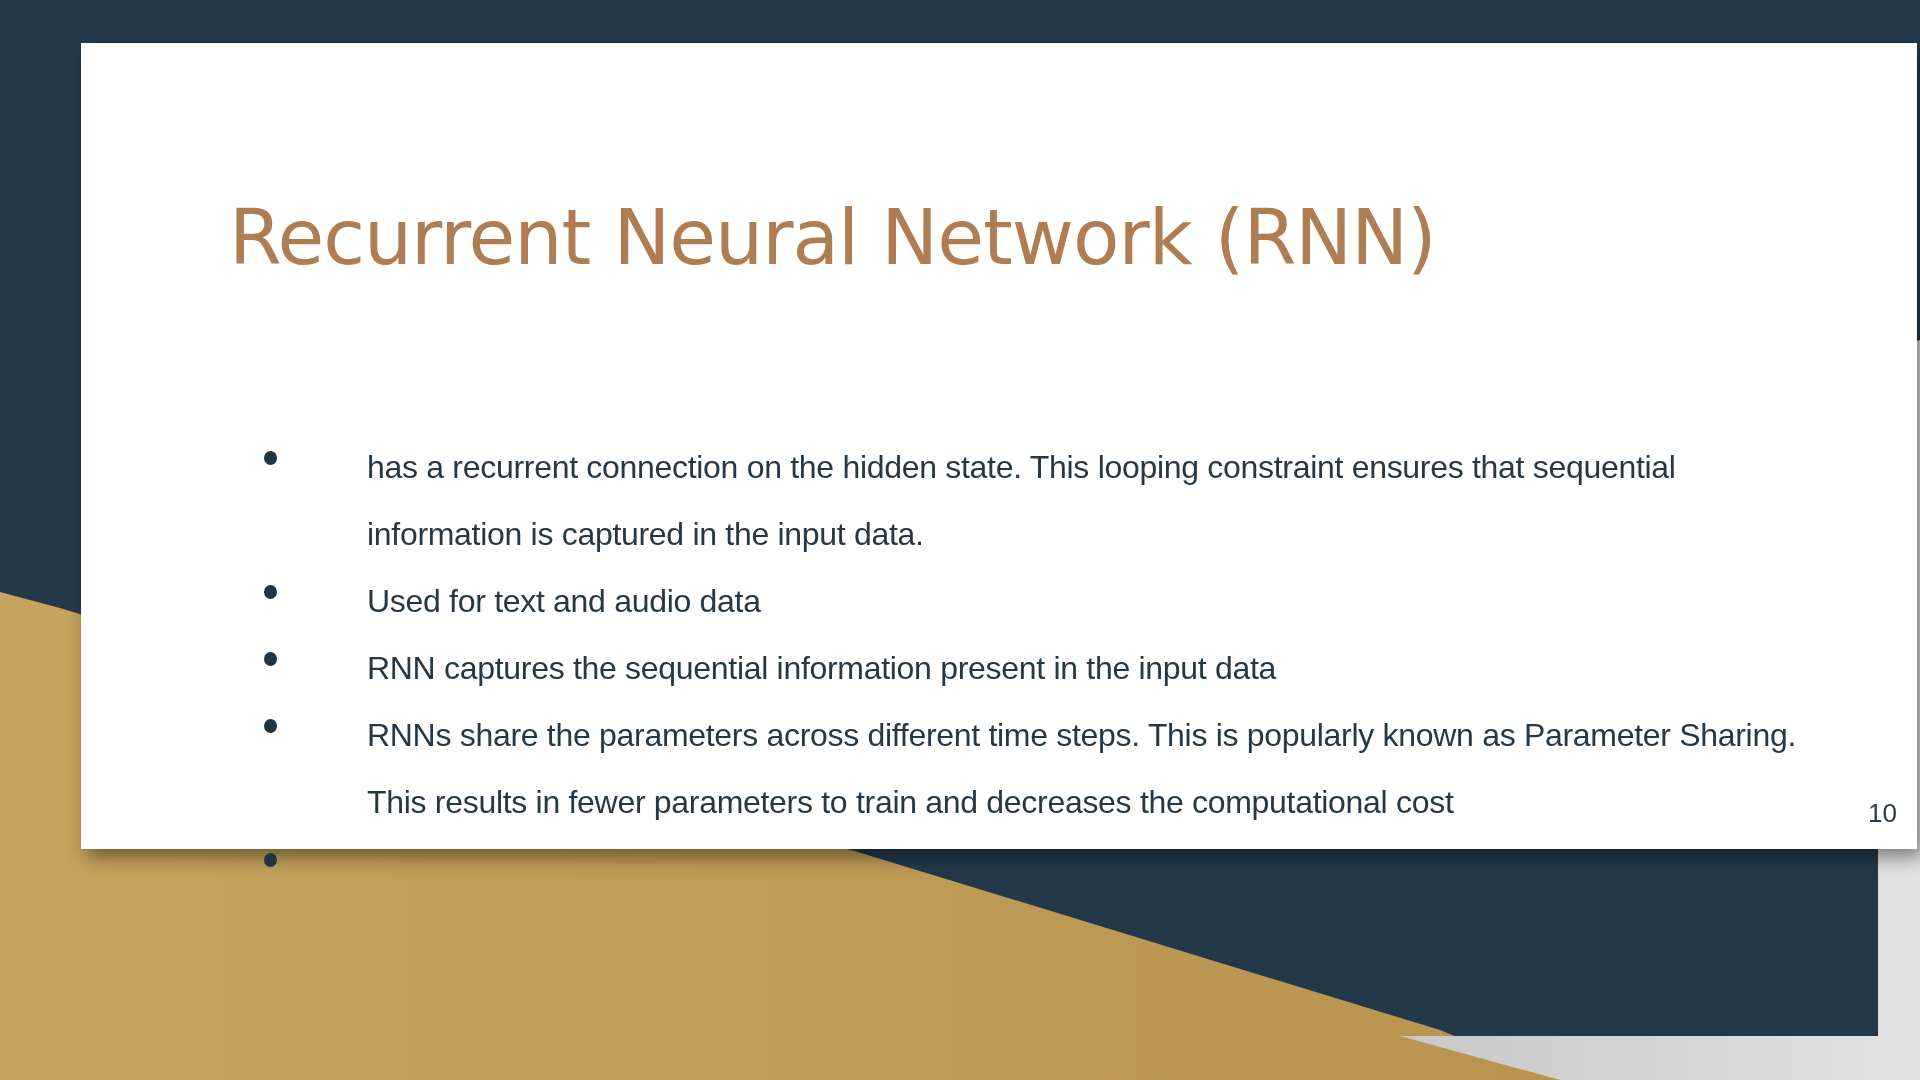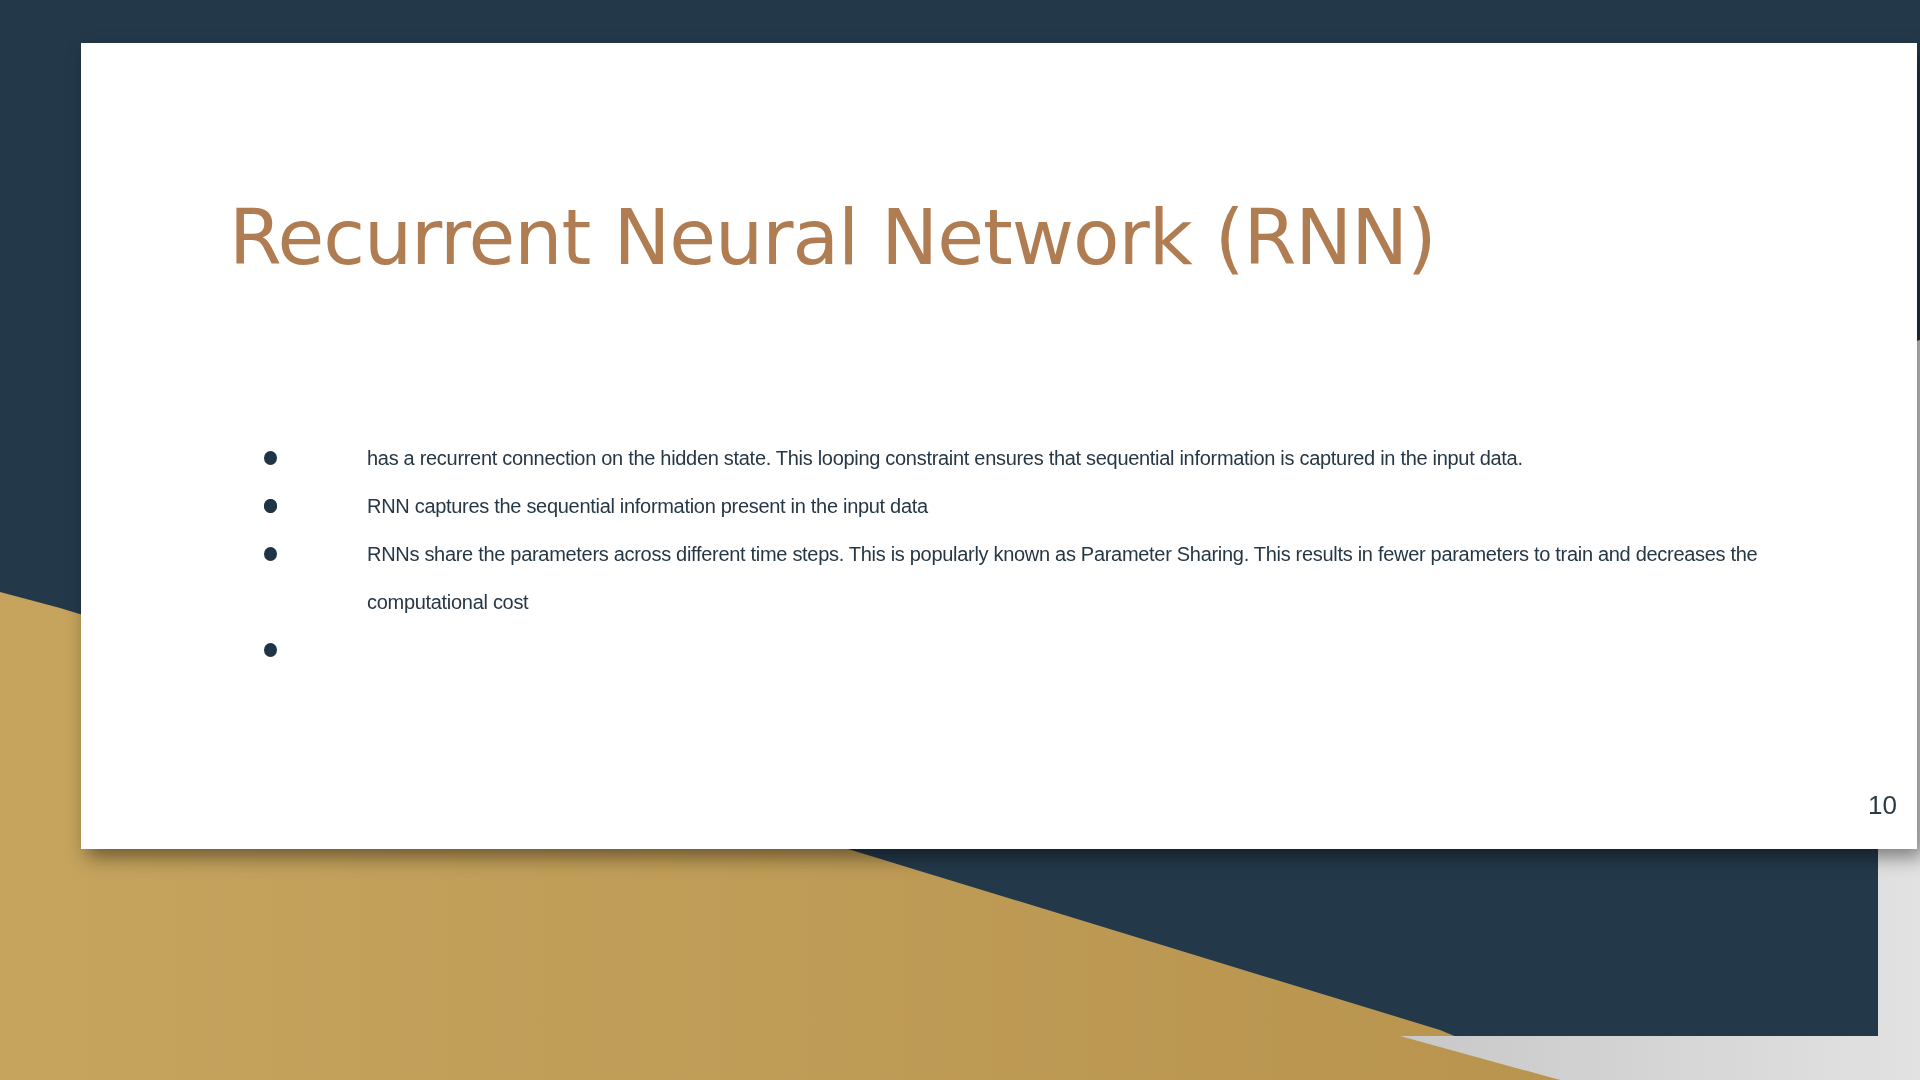--- a/index.html
+++ b/index.html
@@ -21,29 +21,29 @@
     font-size: 76px; font-weight: normal; letter-spacing: -1px;
     color: #b07d52; margin: 0; white-space: nowrap;
   }
   .bullets {
     position: absolute; left: 176px; top: 391px; width: 1580px;
     list-style: none; margin: 0; padding: 0;
   }
   .bullets li {
     position: relative; padding-left: 110px;
     font-family: "Liberation Sans", sans-serif;
-    font-size: 20px; line-height: 48px; color: #263745;
+    font-size: 32px; line-height: 67px; color: #263745;
     letter-spacing: -0.3px;
   }
   .bullet-dot {
     position: absolute; left: 7px; top: 17px;
     width: 13px; height: 14px; border-radius: 50%; background: #1f3444;
   }
   .page-number {
-    position: absolute; right: 20px; bottom: 28px;
+    position: absolute; right: 20px; bottom: 20px;
     font-family: "Liberation Sans", sans-serif;
     font-size: 26px; color: #2c3a46;
   }
 </style>
 </head>
 <body>
 
 <svg class="bg-svg" viewBox="0 0 1920 1080" xmlns="http://www.w3.org/2000/svg">
   <defs>
     <linearGradient id="goldGrad" x1="0" y1="0" x2="1" y2="0">
@@ -63,20 +63,21 @@
 <div class="slide">
   <h1 class="title">Recurrent Neural Network (RNN)</h1>
 
   <ul class="bullets">
     <li>
       <span class="bullet-dot"></span>
       <span>has a recurrent connection on the hidden state. This looping constraint ensures that sequential information is captured in the input data.</span>
     </li>
     <li>
       <span class="bullet-dot"></span>
+      <span>Used for text and audio data</span>
     </li>
     <li>
       <span class="bullet-dot"></span>
       <span>RNN captures the sequential information present in the input data</span>
     </li>
     <li>
       <span class="bullet-dot"></span>
       <span>RNNs share the parameters across different time steps. This is popularly known as Parameter Sharing. This results in fewer parameters to train and decreases the computational cost</span>
     </li>
     <li>

